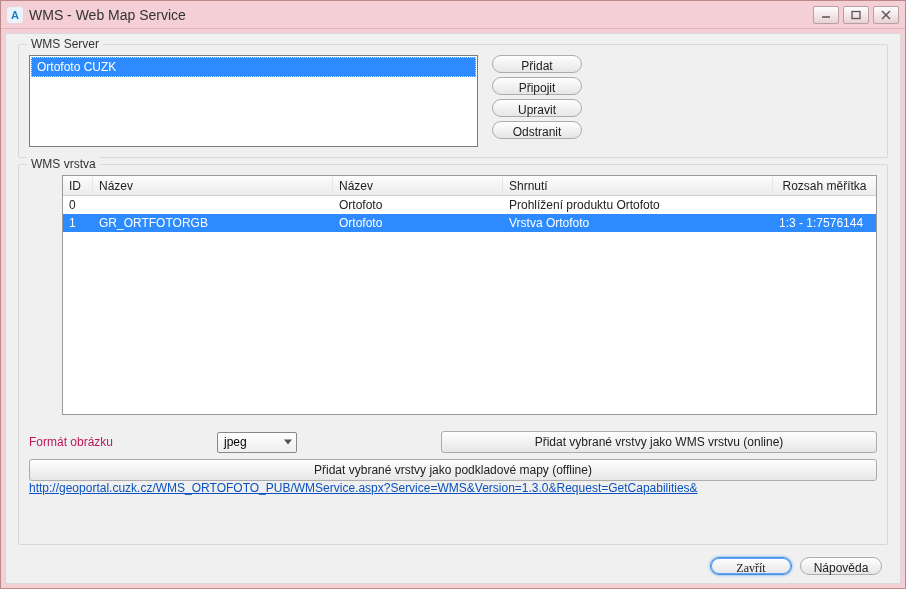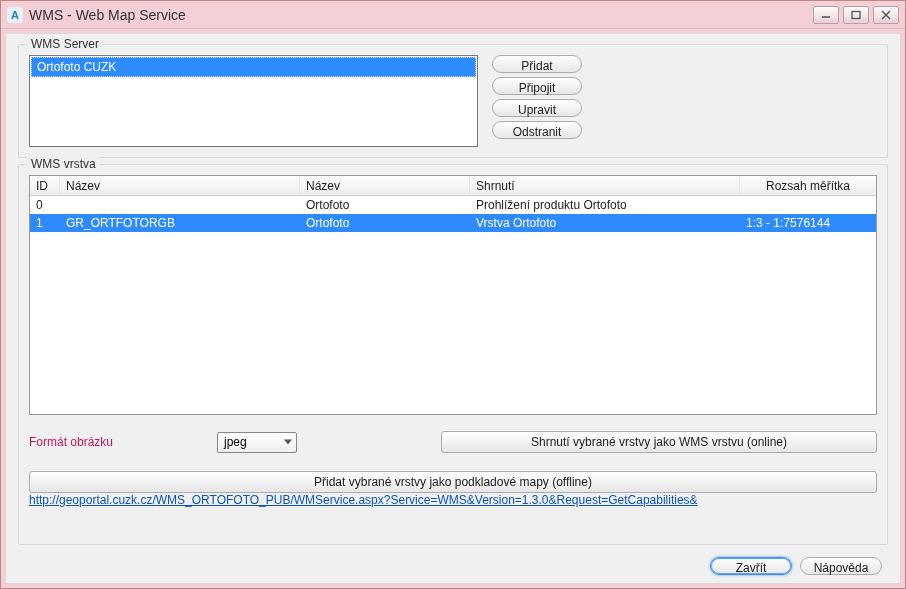--- a/index.html
+++ b/index.html
@@ -109,20 +109,21 @@
     line-height: 20px;
     cursor: default;
   }
   .layers-group { flex: 1; display: flex; flex-direction: column; }
   .layers-table-wrap {
     border: 1px solid #9a9a9a;
     background: #fff;
     height: 240px;
     overflow: hidden;
     margin-bottom: 14px;
+    margin-left: 33px;
   }
   .lt-head, .lt-row {
     display: grid;
     grid-template-columns: 30px 240px 170px 270px 1fr;
     font-size: 12px;
     align-items: center;
   }
   .lt-head {
     background: linear-gradient(#fdfdfd,#ececec);
     border-bottom: 1px solid #d0d0d0;
@@ -168,20 +169,21 @@
     display: flex;
     gap: 8px;
     justify-content: flex-end;
     padding-top: 6px;
     padding-right: 6px;
   }
   .footer-btns .btn { width: 82px; }
   .footer-btns .btn.focus {
     box-shadow: 0 0 0 1px #5aa6ff inset, 0 0 3px #5aa6ff;
     border-color: #4a90d9;
+    font-family: Liberation Serif, serif;
   }
 </style>
 </head>
 <body>
 
 <div class="window">
   <div class="titlebar">
     <span class="app-icon">A</span>
     <span class="title-text">WMS - Web Map Service</span>
     <div class="win-buttons">
@@ -250,26 +252,26 @@
 
       <div class="two-col">
         <div class="form-row" style="flex:0 0 400px;">
           <span class="form-label">Formát obrázku</span>
           <span class="combo">
             <span>jpeg</span>
             <span class="arrow"></span>
           </span>
         </div>
         <div class="bottom-right-stack" style="flex:1;">
-          <div class="wide-btn">Shrnutí vybrané vrstvy jako WMS vrstvu (online)</div>
+          <div class="wide-btn">Přidat vybrané vrstvy jako WMS vrstvu (online)</div>
         </div>
       </div>
 
       <div class="two-col" style="margin-top:4px;">
-        <div class="bottom-right-stack" style="flex:1;margin-top:12px;">
+        <div class="bottom-right-stack" style="flex:1;">
           <div class="wide-btn">Přidat vybrané vrstvy jako podkladové mapy (offline)</div>
         </div>
       </div>
 
       <div class="link-row" style="">
         <a href="#">http://geoportal.cuzk.cz/WMS_ORTOFOTO_PUB/WMService.aspx?Service=WMS&amp;Version=1.3.0&amp;Request=GetCapabilities&amp;</a>
       </div>
     </div>
 
     <div class="footer-btns">

